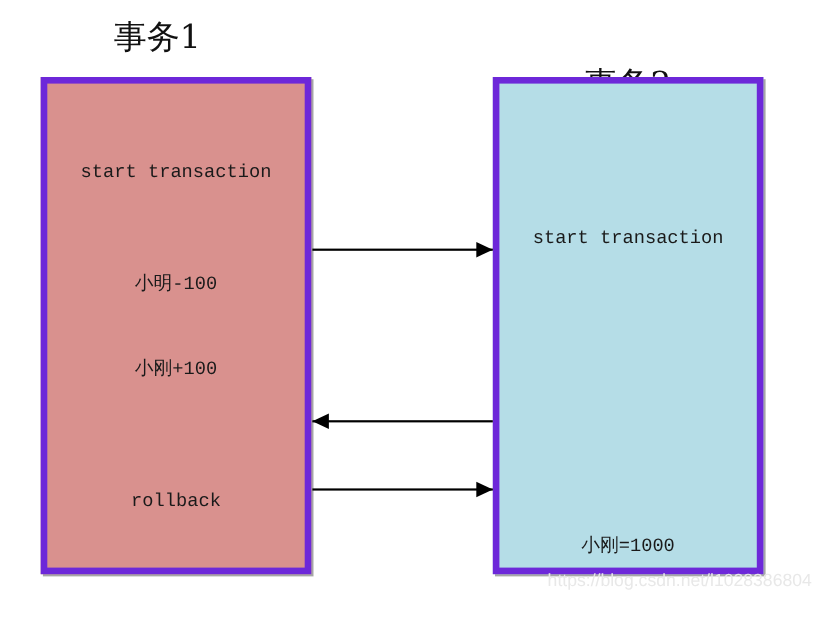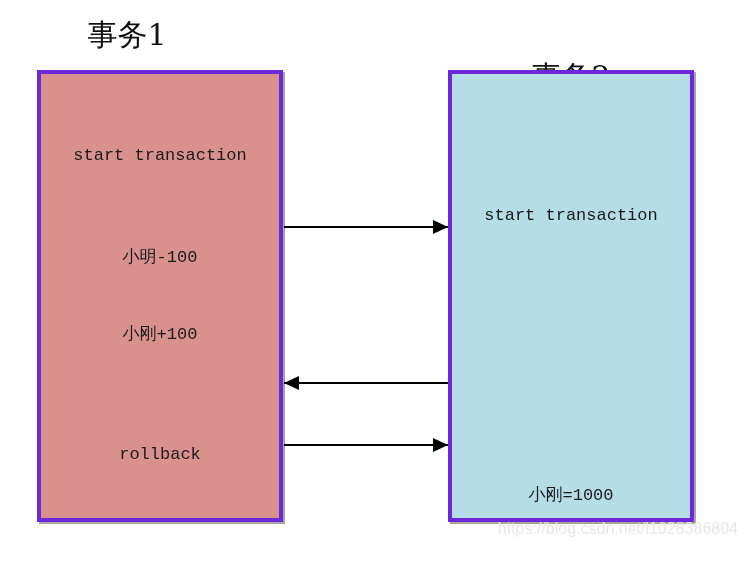--- a/index.html
+++ b/index.html
@@ -19,29 +19,29 @@
   .tx-title {
     position: absolute;
     width: 220px;
     text-align: center;
     font-family: "DejaVu Serif", "Liberation Serif", serif;
     font-size: 30px;
     line-height: 38px;
     color: #111111;
     white-space: nowrap;
   }
-  .tx-title.t1 { left: 17px;  top: 16px; }
+  .tx-title.t1 { left: 33px;  top: 16px; }
   .tx-title.t2 { left: 461px; top: 22px; margin-top: 36px; }
 
   .tx-box {
     position: absolute;
     top: 70px;
     width: 246px;
     height: 452px;
-    border: 4px solid #6d28d9;
+    border: 6px solid #6d28d9;
     box-shadow: 2px 2px 0 rgba(0,0,0,0.35);
     box-sizing: border-box;
   }
   .tx-box.t1 { left: 37px;  background: #d9918e; }
   .tx-box.t2 { left: 448px; background: #b5dde7; }
 
   .box-line, .box-group {
     position: absolute;
     left: 0;
     width: 100%;

